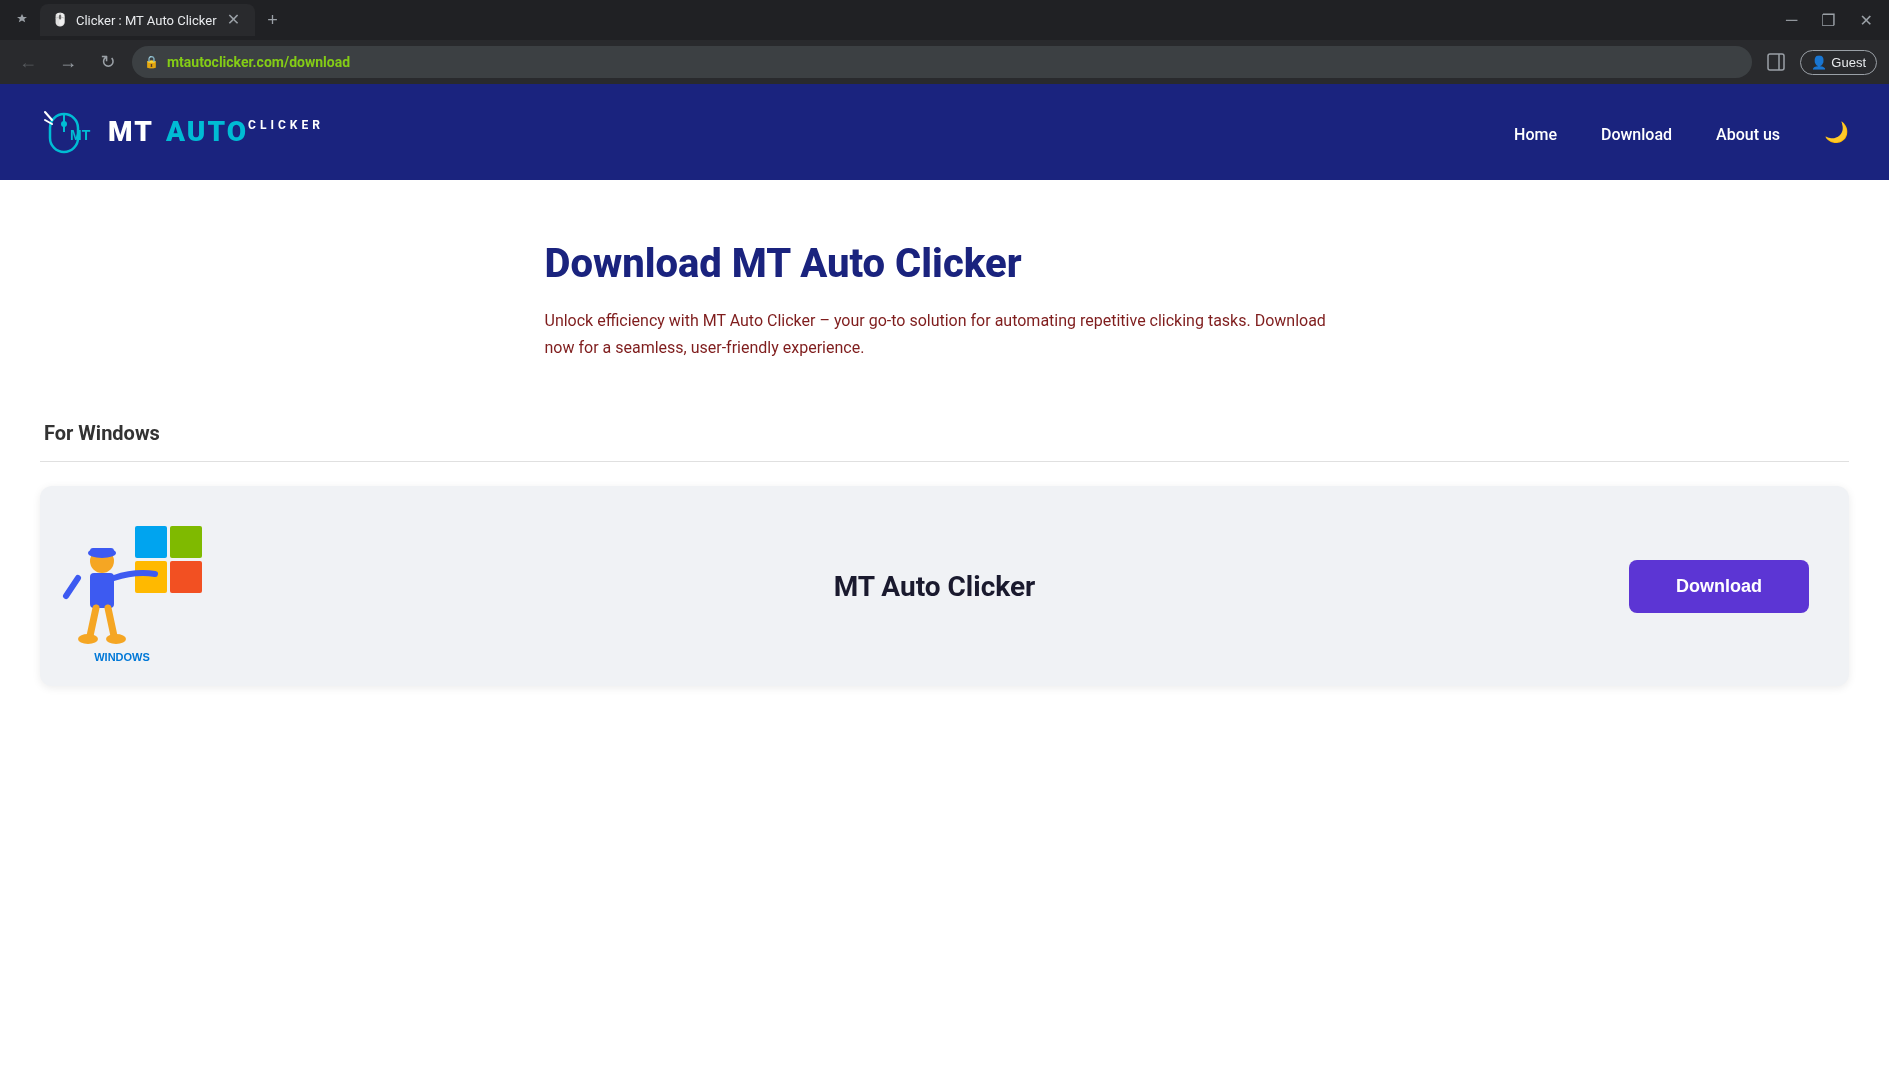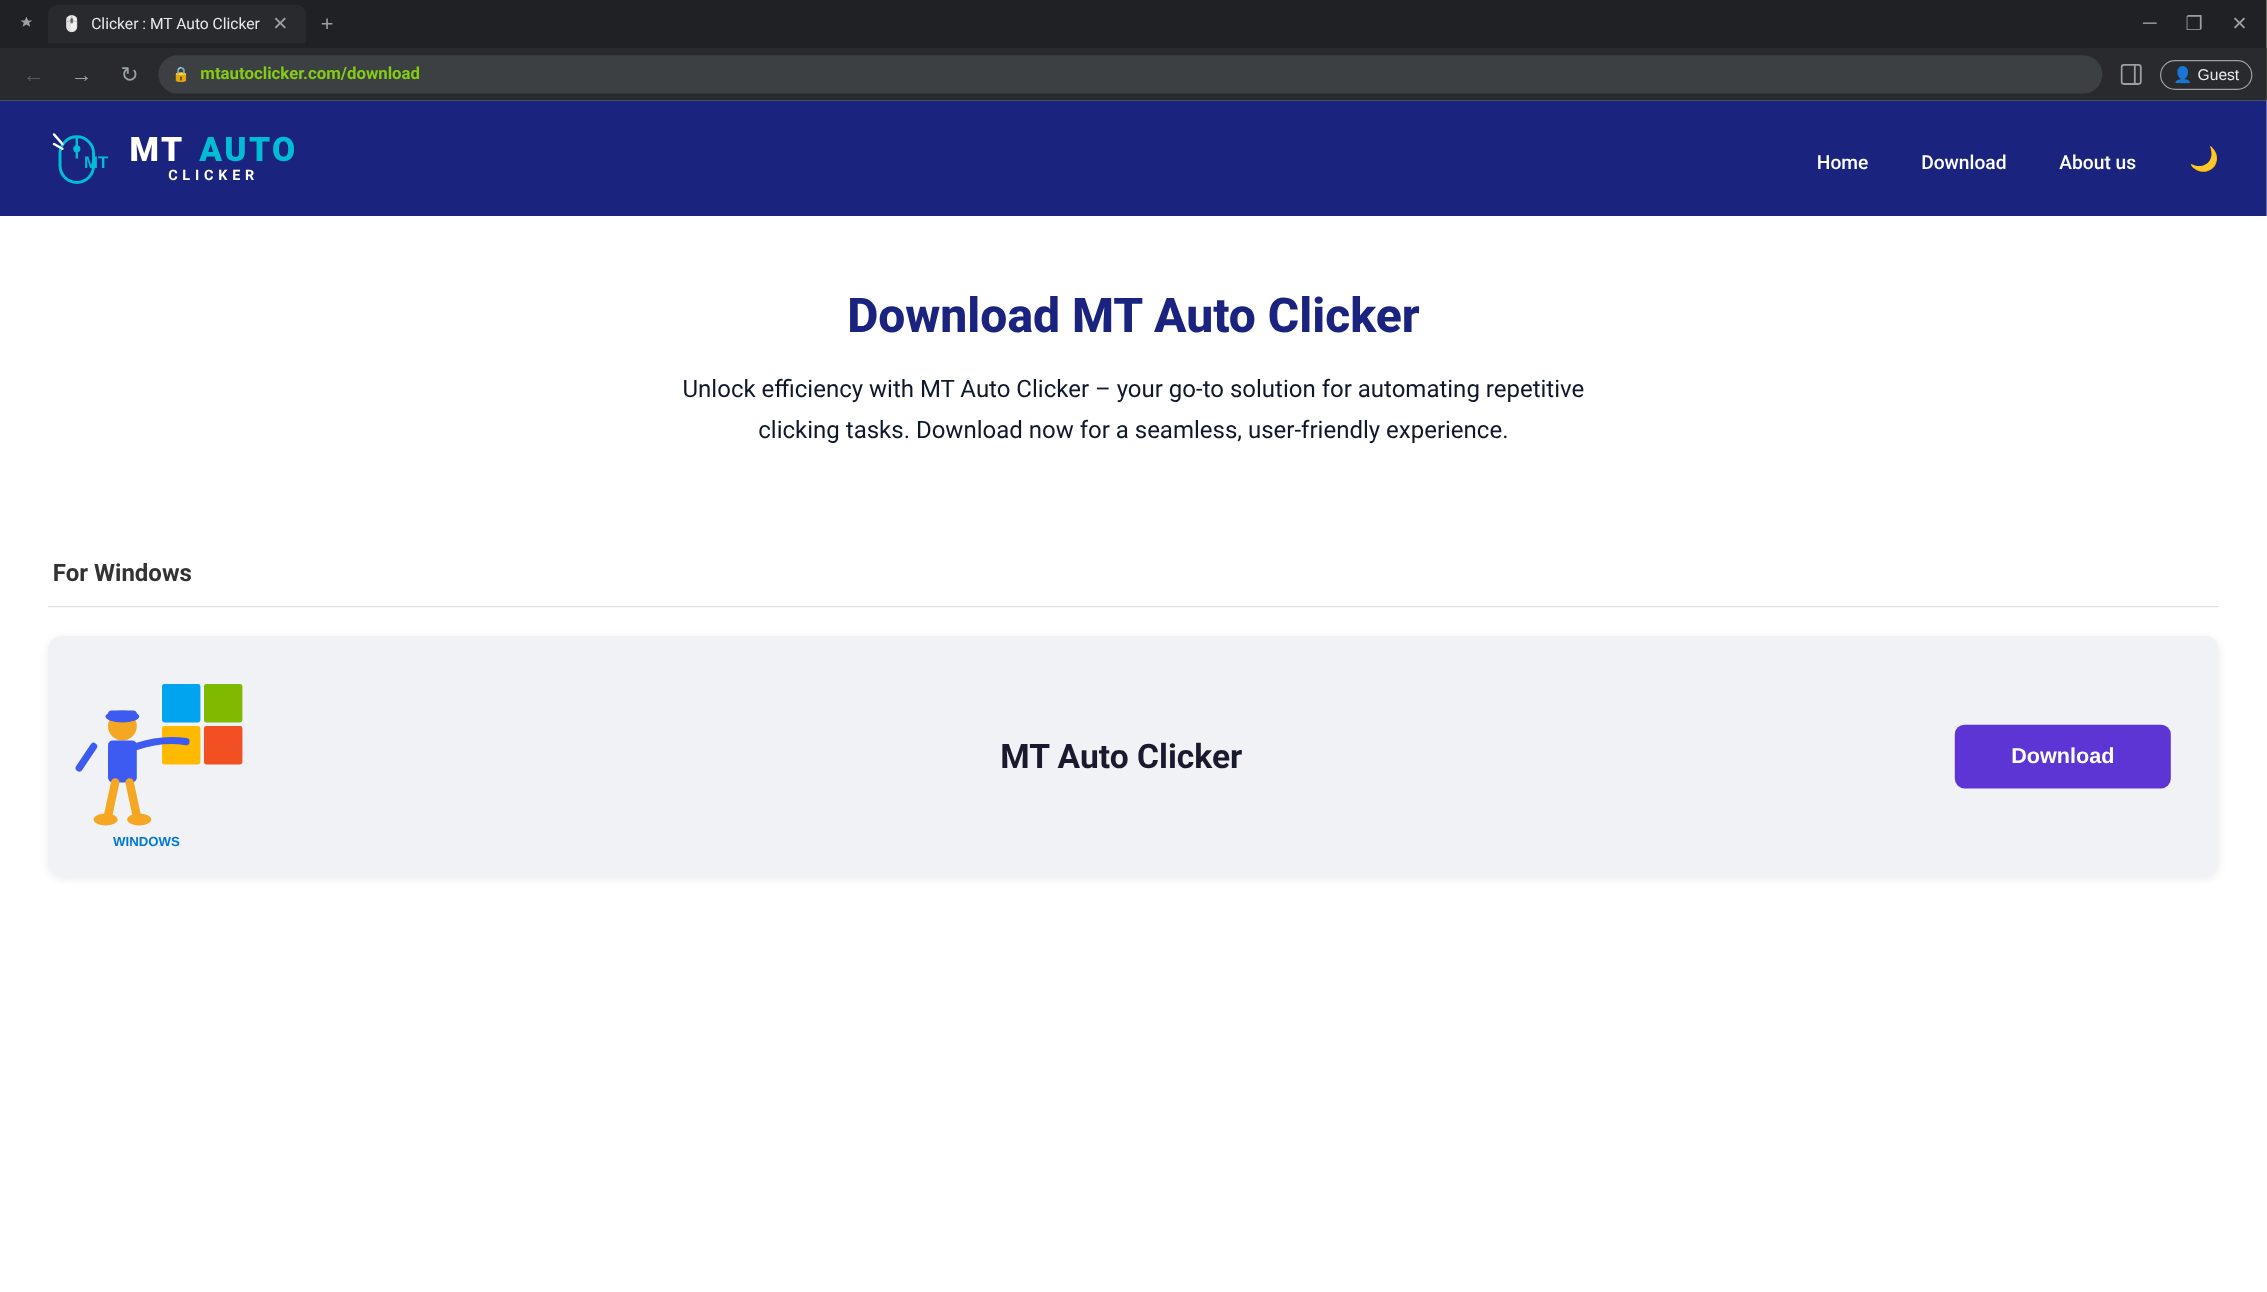--- a/index.html
+++ b/index.html
@@ -196,21 +196,21 @@
       align-items: center;
       gap: 8px;
       text-decoration: none;
     }
     .logo-icon {
       width: 60px;
       height: 60px;
     }
     .logo-text {
       display: flex;
-      flex-direction: column;
+      flex-direction: row;
     }
     .logo-mt {
       font-size: 28px;
       font-weight: 900;
       color: #00bcd4;
       line-height: 1;
       letter-spacing: 2px;
     }
     .logo-clicker {
       font-size: 11px;
@@ -238,33 +238,32 @@
       font-size: 20px;
       color: #fff;
     }
 
     
     .page-content {
       background: #fff;
       padding: 60px 40px 40px;
     }
     .page-hero {
-      text-align: center;
       max-width: 800px;
-      margin: 0 auto 90px;
+      margin: 0 auto 60px;
     }
     .page-title {
       font-size: 40px;
       font-weight: 800;
       color: #1a237e;
       margin-bottom: 20px;
     }
     .page-subtitle {
-      font-size: 20px;
-      color: #0f172a;
+      font-size: 16px;
+      color: #7f1d1d;
       line-height: 1.7;
     }
 
     
     .section-label {
       font-size: 20px;
       font-weight: 700;
       color: #333;
       margin-bottom: 16px;
       padding-left: 4px;

